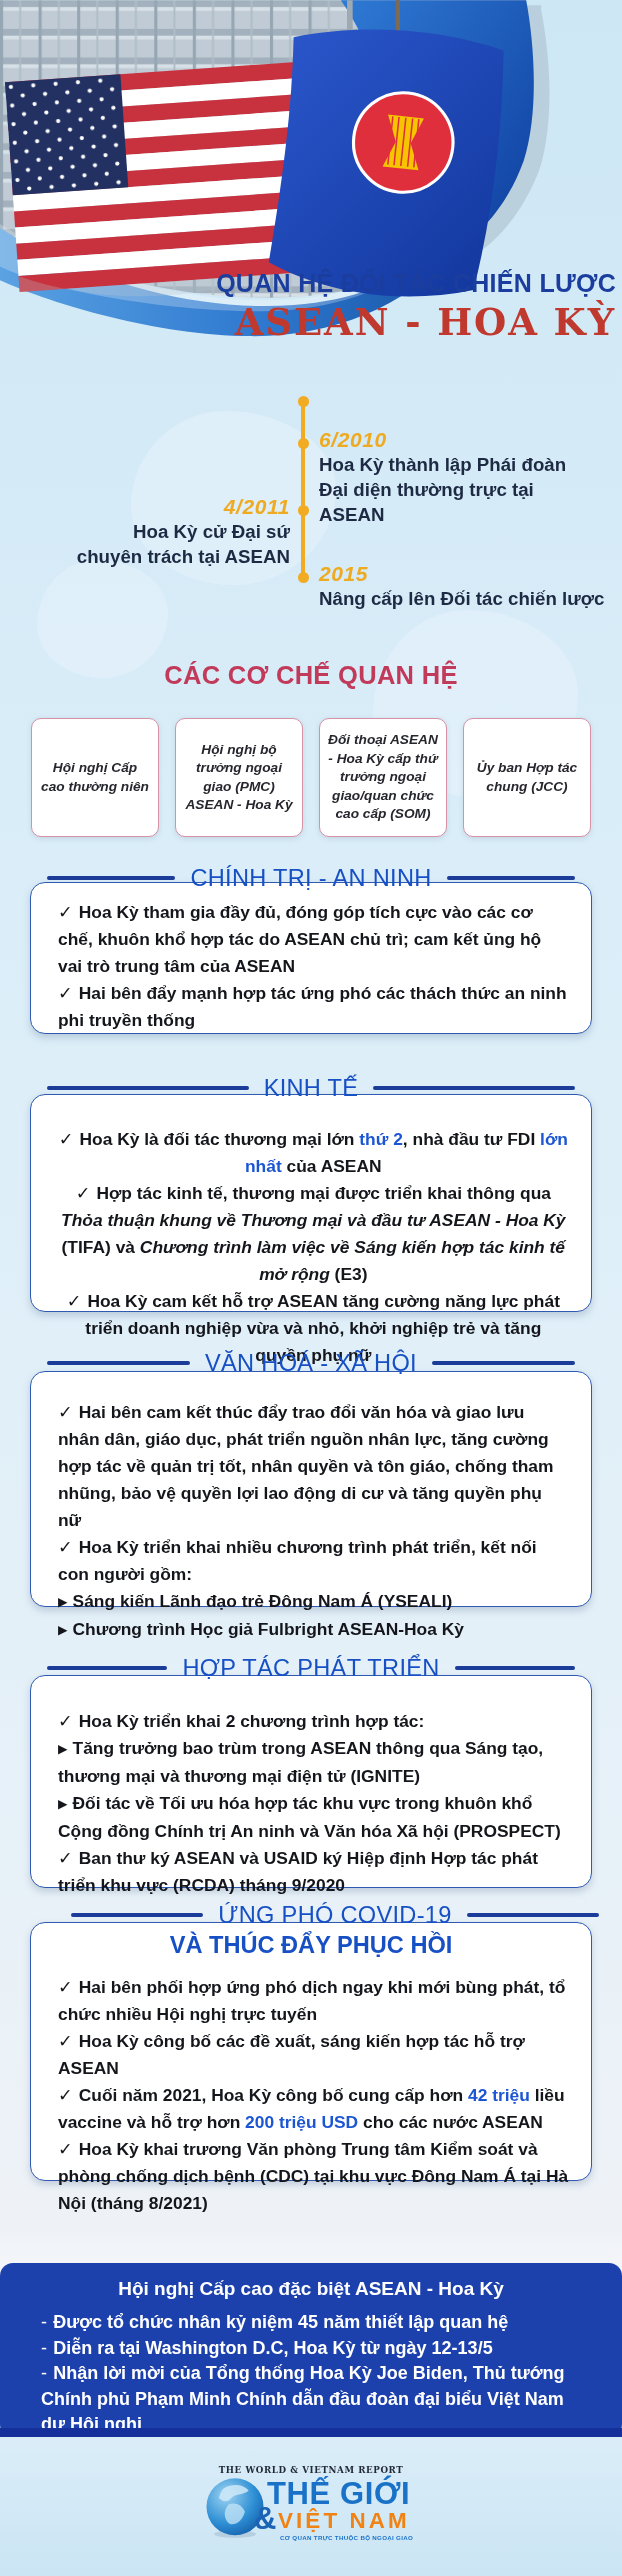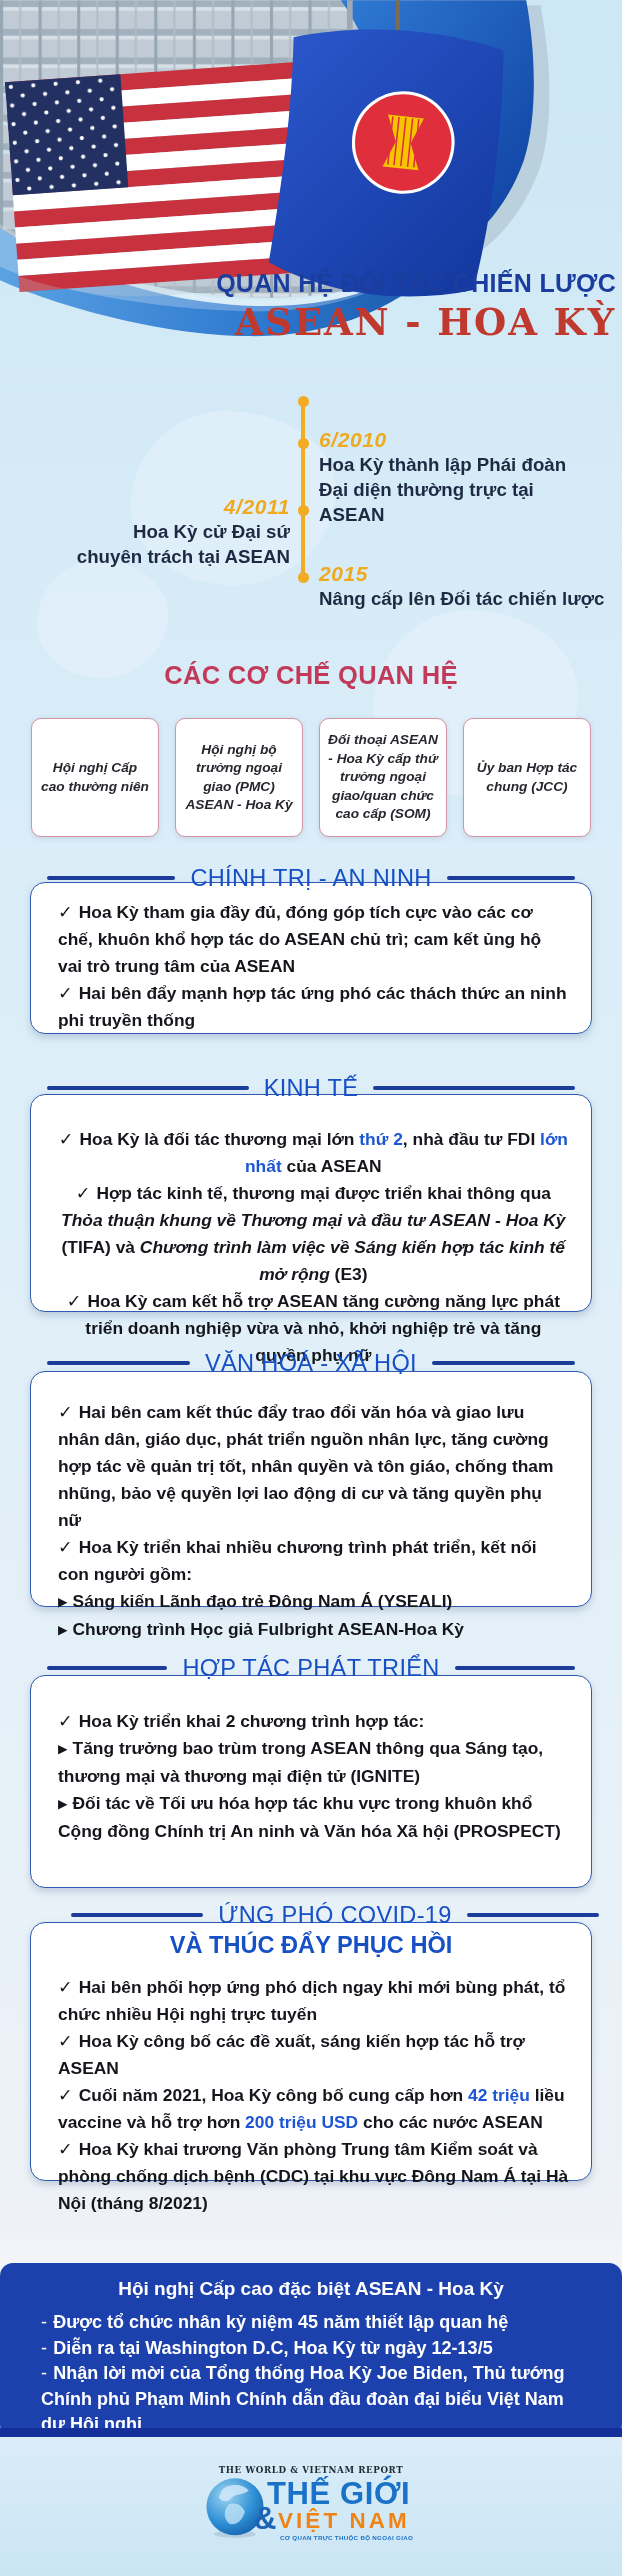--- a/index.html
+++ b/index.html
@@ -227,20 +227,21 @@
     <div class="sec-title">
       <span class="bar"></span>
       <h2>HỢP TÁC PHÁT TRIỂN</h2>
       <span class="bar"></span>
     </div>
     <div class="sec-box" style="top:20px;height:213px;">
       <div class="items" style="padding-top:32px;">
           <div class="li"><span class="mk">✓</span><span>Hoa Kỳ triển khai 2 chương trình hợp tác:</span></div>
           <div class="li"><span class="mk mk-arrow">▶</span><span>Tăng trưởng bao trùm trong ASEAN thông qua Sáng tạo, thương mại và thương mại điện tử (IGNITE)</span></div>
           <div class="li"><span class="mk mk-arrow">▶</span><span>Đối tác về Tối ưu hóa hợp tác khu vực trong khuôn khổ Cộng đồng Chính trị An ninh và Văn hóa Xã hội (PROSPECT)</span></div>
+          <div class="li"><span class="mk">✓</span><span>Ban thư ký ASEAN và USAID ký Hiệp định Hợp tác phát triển khu vực (RCDA) tháng 9/2020</span></div>
         </div>
     </div>
   </section>
 
   <section class="sec" style="top:1902px;padding-left:24px;">
     <div class="sec-title">
       <span class="bar"></span>
       <h2>ỨNG PHÓ COVID-19</h2>
       <span class="bar"></span>
     </div>

